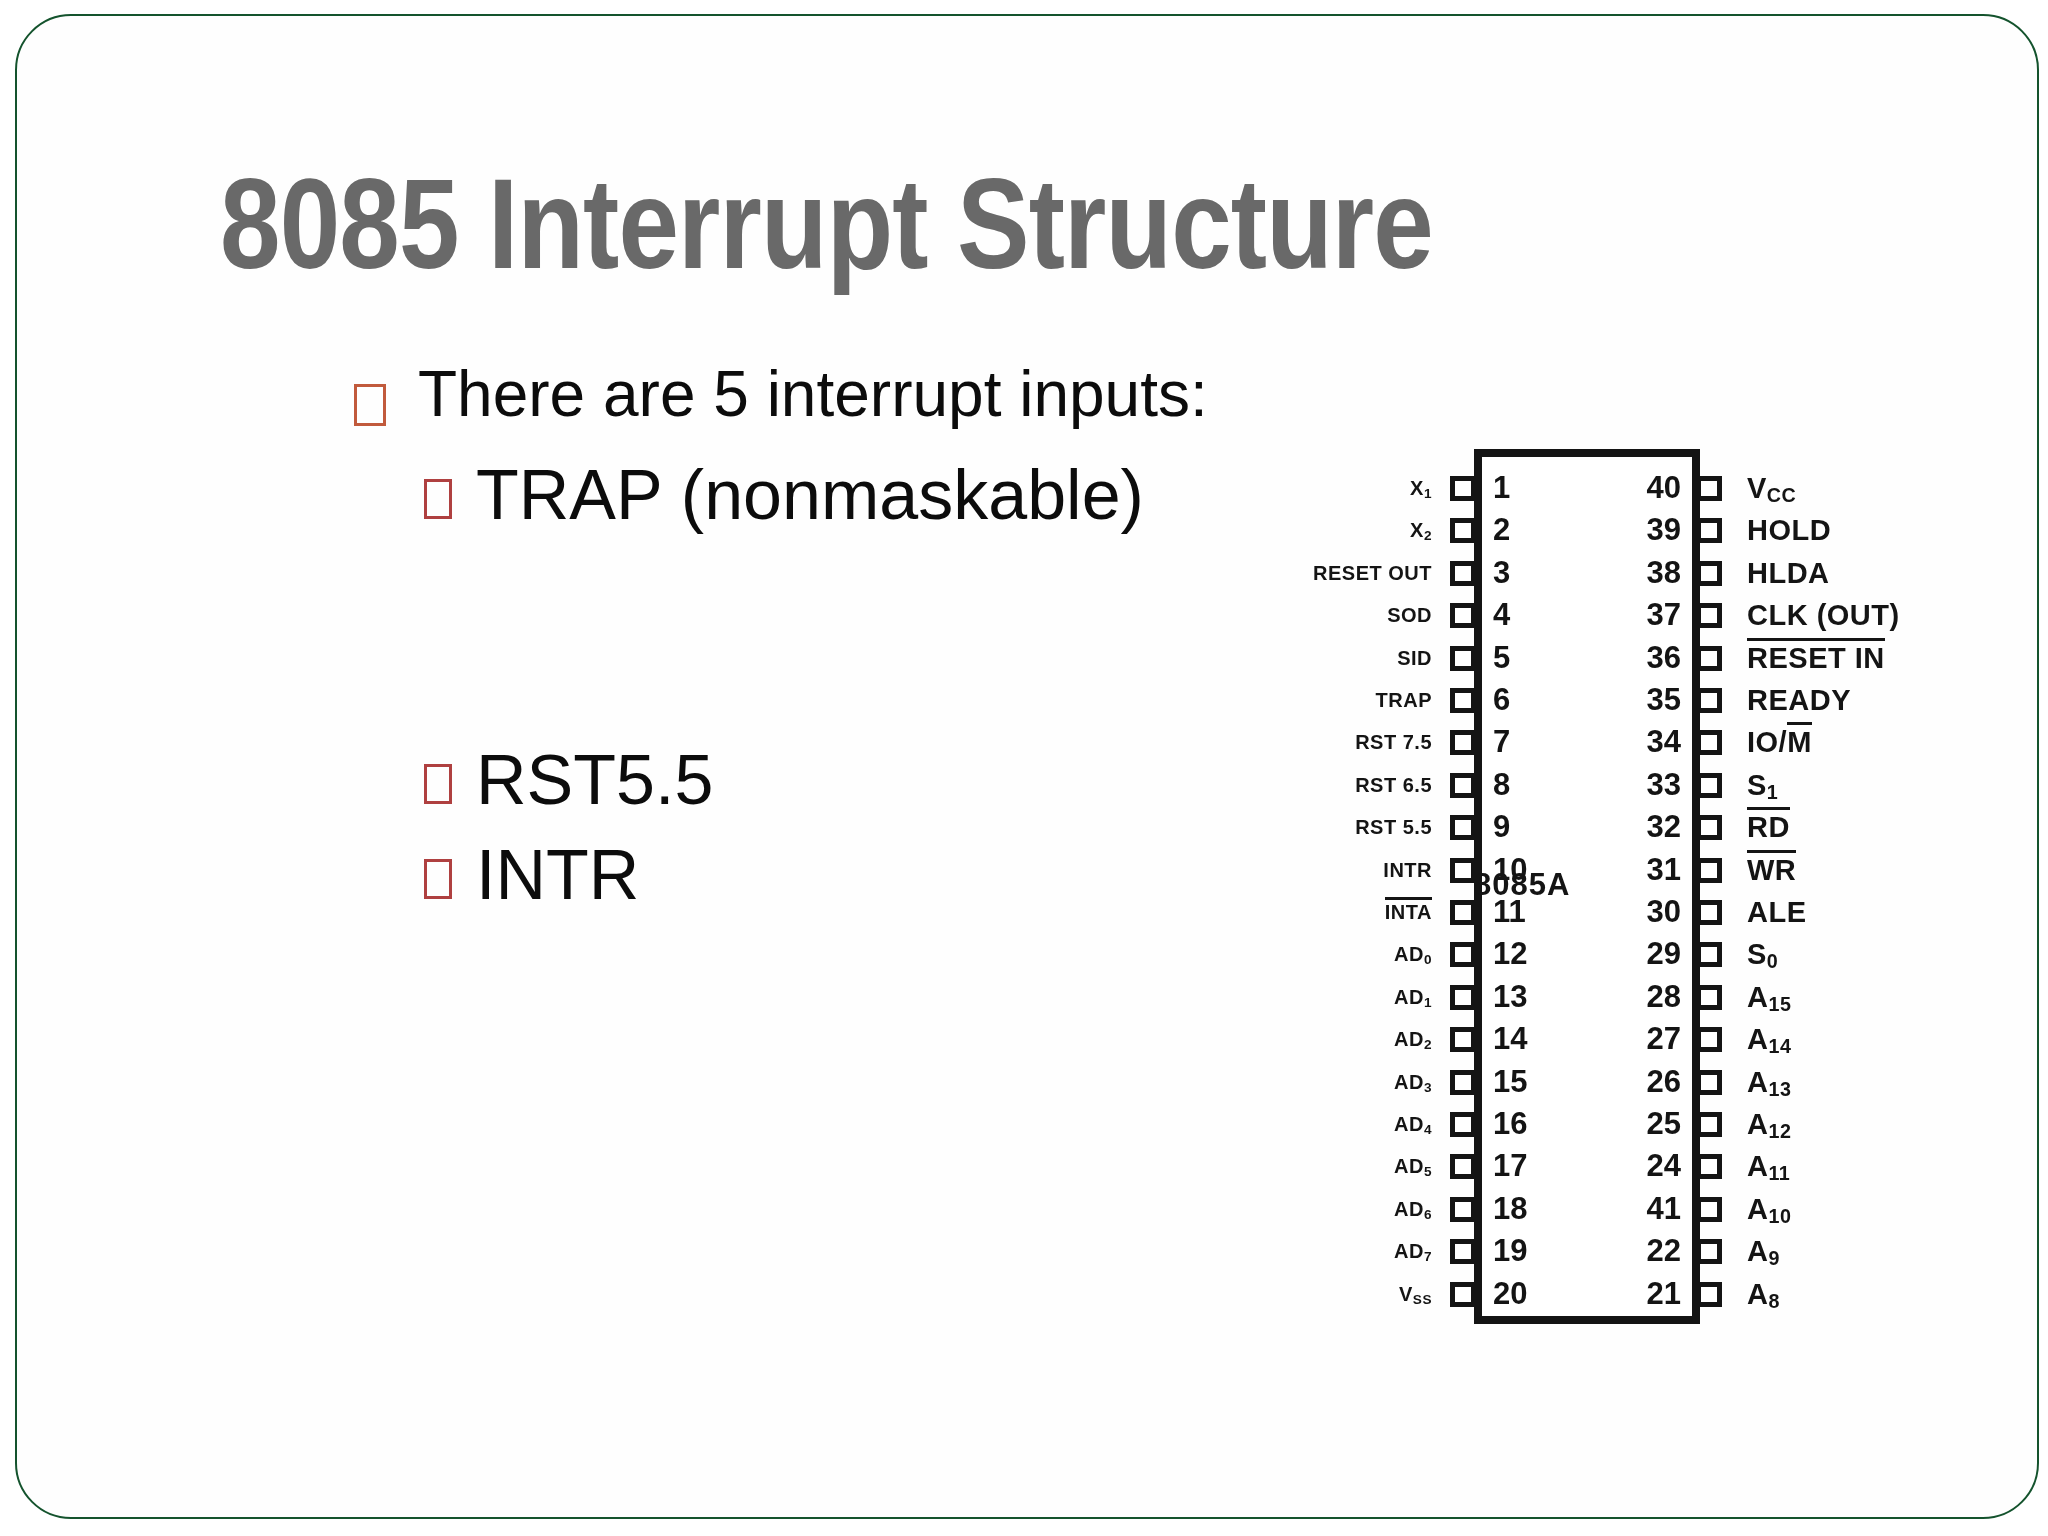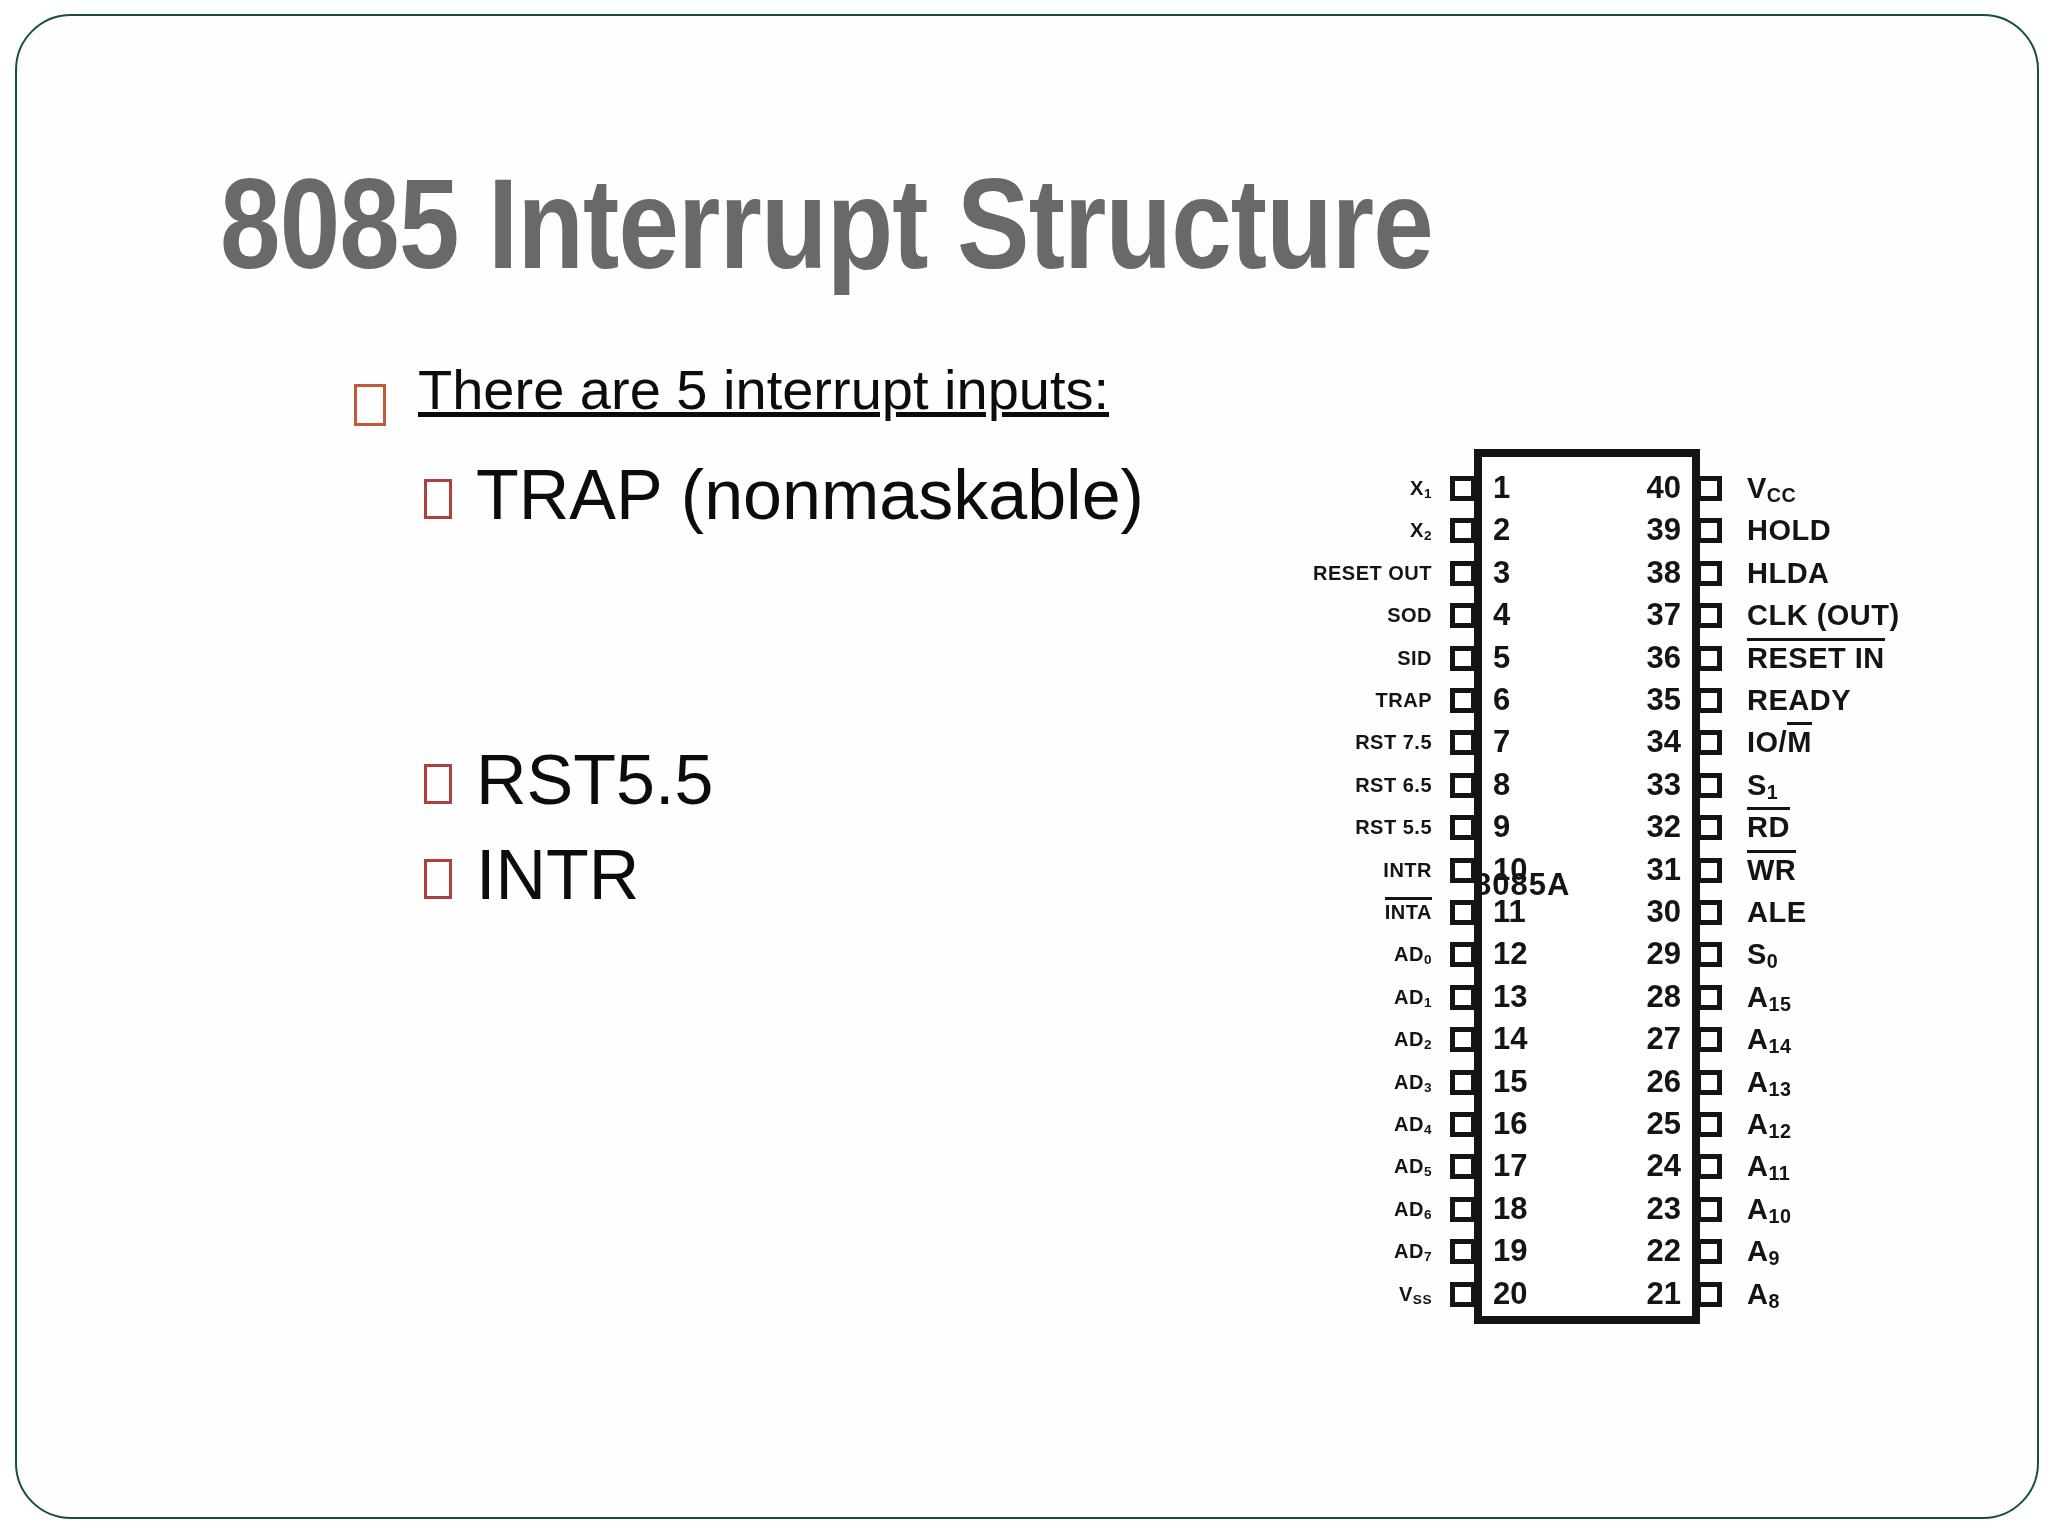--- a/index.html
+++ b/index.html
@@ -8,21 +8,21 @@
 
   .slide{position:absolute;left:15px;top:14px;width:2020px;height:1501px;
          background:#fefefe;border:2px solid #14532d;border-radius:56px;}
 
   .title{position:absolute;left:203px;top:58px;font-size:128px;line-height:1;
          color:#696969;white-space:nowrap;transform:scaleX(0.85);
          transform-origin:left top;letter-spacing:-1px;}
 
   .row{position:absolute;display:flex;align-items:flex-start;white-space:nowrap;color:#0c0c0c;}
   .row .txt{line-height:1;}
-  .row-main{left:337px;top:346px;font-size:56px;text-decoration:underline;}
+  .row-main{left:337px;top:346px;font-size:64px;}
   .row-main .bullet{width:26px;height:36px;border:3px solid #C15A3C;margin-top:22px;margin-right:32px;flex:none;}
   .row-sub{left:407px;font-size:70px;}
   .row-sub .bullet{width:22px;height:34px;border:3px solid #AF4040;margin-top:19px;margin-right:24px;flex:none;}
 
   
   .diagram{position:absolute;left:1200px;top:387px;width:820px;height:1010px;background:#fefefe;
            clip-path:polygon(40px 0px,820px 0px,820px 1010px,0px 1010px,0px 55px,40px 55px);
            color:#141414;}
   .chip{position:absolute;left:257px;top:46px;width:226px;height:875px;
         border:8px solid #141414;box-sizing:border-box;background:#fff;}
@@ -200,21 +200,21 @@
         <span class="pin-box pl" style="top: 9px;"></span>
         <span class="num-l">17</span>
         <span class="num-r">24</span>
         <span class="pin-box pr" style="top: 9px;"></span>
         <span class="lbl-r"><span>A</span><span class="sb">11</span></span>
       </div>
       <div class="pin-row" style="top: 784.8px;">
         <span class="lbl-l"><span>AD</span><span class="sb">6</span></span>
         <span class="pin-box pl" style="top: 9px;"></span>
         <span class="num-l">18</span>
-        <span class="num-r">23</span>
+        <span class="num-r">41</span>
         <span class="pin-box pr" style="top: 9px;"></span>
         <span class="lbl-r"><span>A</span><span class="sb">10</span></span>
       </div>
       <div class="pin-row" style="top: 827.2px;">
         <span class="lbl-l"><span>AD</span><span class="sb">7</span></span>
         <span class="pin-box pl" style="top: 9px;"></span>
         <span class="num-l">19</span>
         <span class="num-r">22</span>
         <span class="pin-box pr" style="top: 9px;"></span>
         <span class="lbl-r"><span>A</span><span class="sb">9</span></span>

